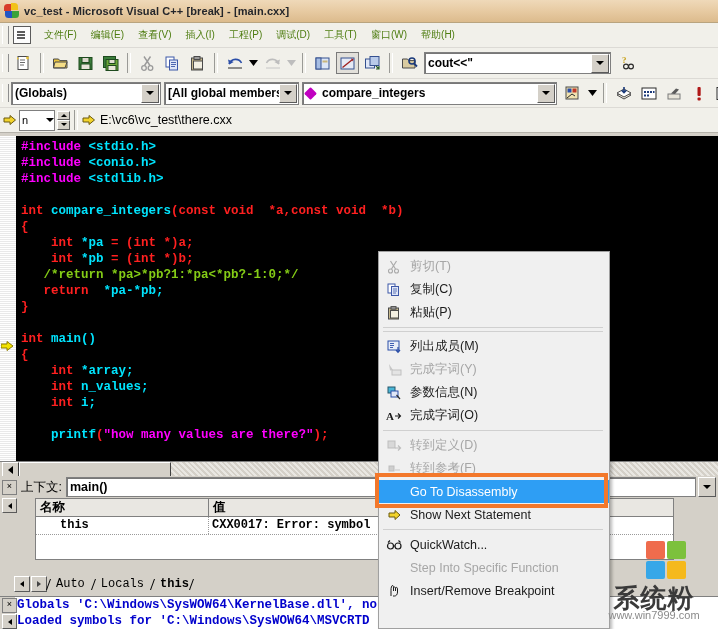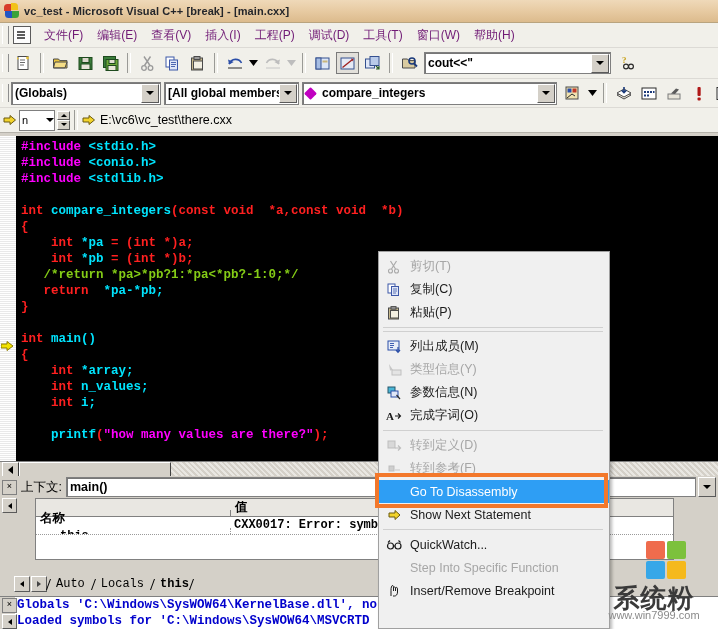--- a/index.html
+++ b/index.html
@@ -56,21 +56,21 @@
     width: 16px; height: 16px; margin: 0 6px 0 2px;
     border: 1px solid #5b5b5b; background: #fcfcfc;
     position: relative; flex: 0 0 auto;
   }
   .mb-icon::after {
     content:""; position:absolute; left:3px; top:4px;
     width:8px; height:2px; background:#5b5b5b;
     box-shadow: 0 3px 0 #5b5b5b, 0 6px 0 #5b5b5b;
   }
   .menu-item {
-    padding: 16px 7px; font-size: 12px; white-space: nowrap; color:#701a75;
+    padding: 16px 7px; font-size: 10px; white-space: nowrap; color:#4d7c0f;
   }
 
   
   .toolbar {
     height: 30px; background: #f1f0ea;
     display: flex; align-items: center;
     border-bottom: 1px solid #dcdad5;
   }
   .tb-sep { width:2px; height:20px; margin:0 4px;
     border-left:1px solid #9a9a96; border-right:1px solid #ffffff; flex:0 0 auto;}
@@ -201,21 +201,21 @@
     display:flex;align-items:center;justify-content:center;
   }
   .varscroll-left i{width:0;height:0;border-top:3px solid transparent;border-bottom:3px solid transparent;border-right:4px solid #000;}
   .vargrid{ margin-left:16px; margin-right:24px; background:#fff;
             border:1px solid #808080; height:62px; box-sizing:border-box;}
   .varhead{ display:flex; height:17px; background:#e9e7e2; border-bottom:1px solid #808080;}
   .varhead div{
     font-size:12.5px;font-weight:bold;padding-left:4px;
     border-right:1px solid #808080; box-sizing:border-box; line-height:16px;
   }
-  .col-name{ width:195px;margin-top:11px; } .col-val{ flex:1 1 auto; border-right:none !important;}
+  .col-name{ width:173px; } .col-val{ flex:1 1 auto; border-right:none !important;}
   .varrow{ display:flex; height:17px; border-bottom:1px dotted #9a9a9a;}
   .varrow div{
     font-family:"Liberation Mono",monospace;font-size:12px;font-weight:bold;
     line-height:17px; box-sizing:border-box; white-space:nowrap; overflow:hidden;
     border-right:1px dotted #9a9a9a;
   }
   .varrow .col-val{ border-right:none; padding-left:3px;}
   .varrow .col-name{ padding-left:24px;}
   .vartabs{ position:absolute; left:14px; bottom:0; height:20px; display:flex; align-items:center;}
   .tabnav{
@@ -652,21 +652,21 @@
         </span>
         <span>列出成员(M)</span>
       </div>
       <div class="cm-item disabled">
         <span class="cm-ico">
           <svg width="15" height="14" viewBox="0 0 15 14">
             <path d="M2 1l4 6-3 .4z" fill="#c8c8c8"></path>
             <rect x="5" y="7" width="9" height="5" fill="#e4e4e4" stroke="#c0c0c0"></rect>
           </svg>
         </span>
-        <span>类型信息(Y)</span>
+        <span>完成字词(Y)</span>
       </div>
       <div class="cm-item">
         <span class="cm-ico">
           <svg width="15" height="14" viewBox="0 0 15 14">
             <rect x="1" y="1" width="7" height="6" fill="#4ab6d6" stroke="#24566b"></rect>
             <rect x="4" y="5" width="7" height="6" fill="#dfe6f7" stroke="#2b4ea8"></rect>
             <path d="M9.5 9l3.5 4" stroke="#2b2b2b" stroke-width="1.2"></path>
           </svg>
         </span>
         <span>参数信息(N)</span>

